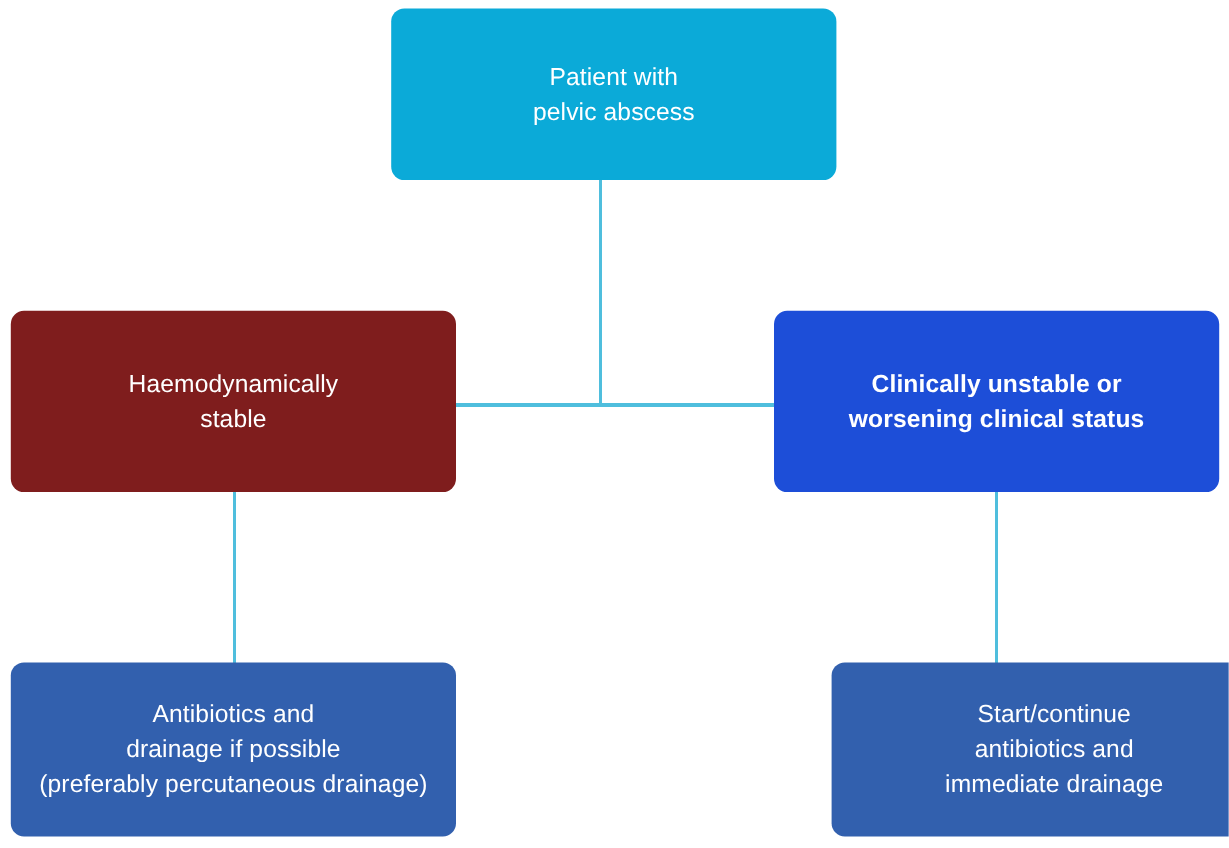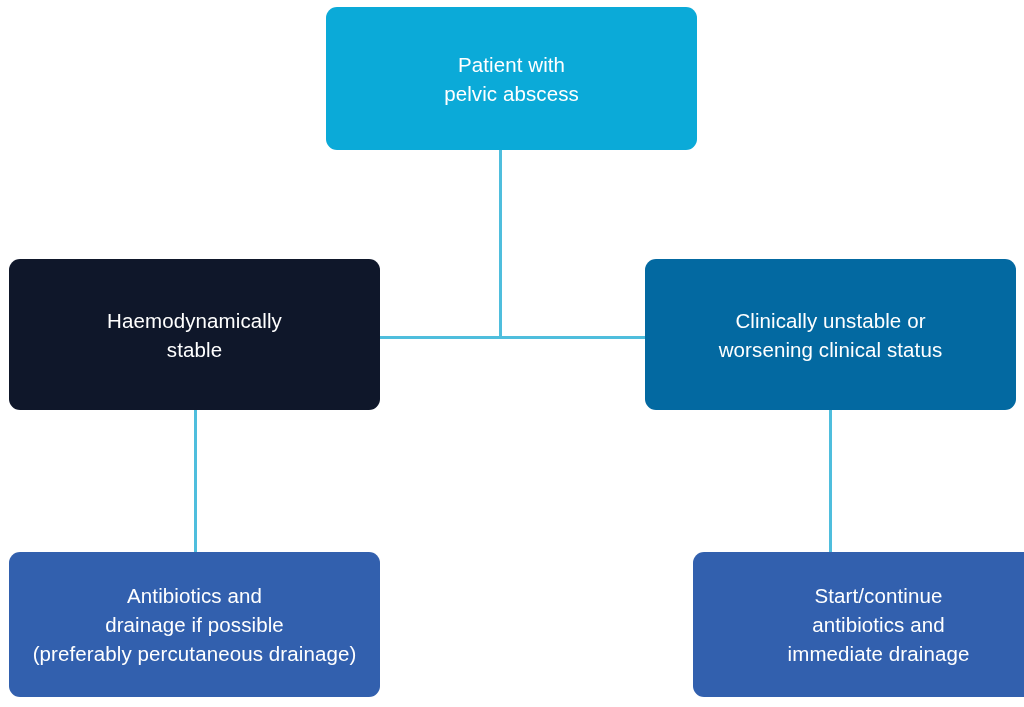--- a/index.html
+++ b/index.html
@@ -103,26 +103,26 @@
 
       <line x1="830.5" y1="410" x2="830.5" y2="553"></line>
     </g>
   </svg>
 
   <div class="node node-root" style="background-color: rgb(11, 170, 216); color: rgb(255, 255, 255); align-items: center;">
     <span class="label">Patient with
 pelvic abscess</span>
   </div>
 
-  <div class="node node-left-mid" style="background-color: #0f172a; color: rgb(255, 255, 255);">
+  <div class="node node-left-mid" style="background-color: #7f1d1d; color: rgb(255, 255, 255);">
     <span class="label">Haemodynamically
 stable</span>
   </div>
 
-  <div class="node node-right-mid" style="background-color: #0369a1; color: rgb(255, 255, 255);">
+  <div class="node node-right-mid" style="background-color: #1d4ed8; color: rgb(255, 255, 255); font-weight: bold;">
     <span class="label">Clinically unstable or
 worsening clinical status</span>
   </div>
 
   <div class="node node-left-bottom" style="background-color: rgb(50, 96, 174); color: rgb(255, 255, 255);">
     <span class="label">Antibiotics and
 drainage if possible
 (preferably percutaneous drainage)</span>
   </div>
 

